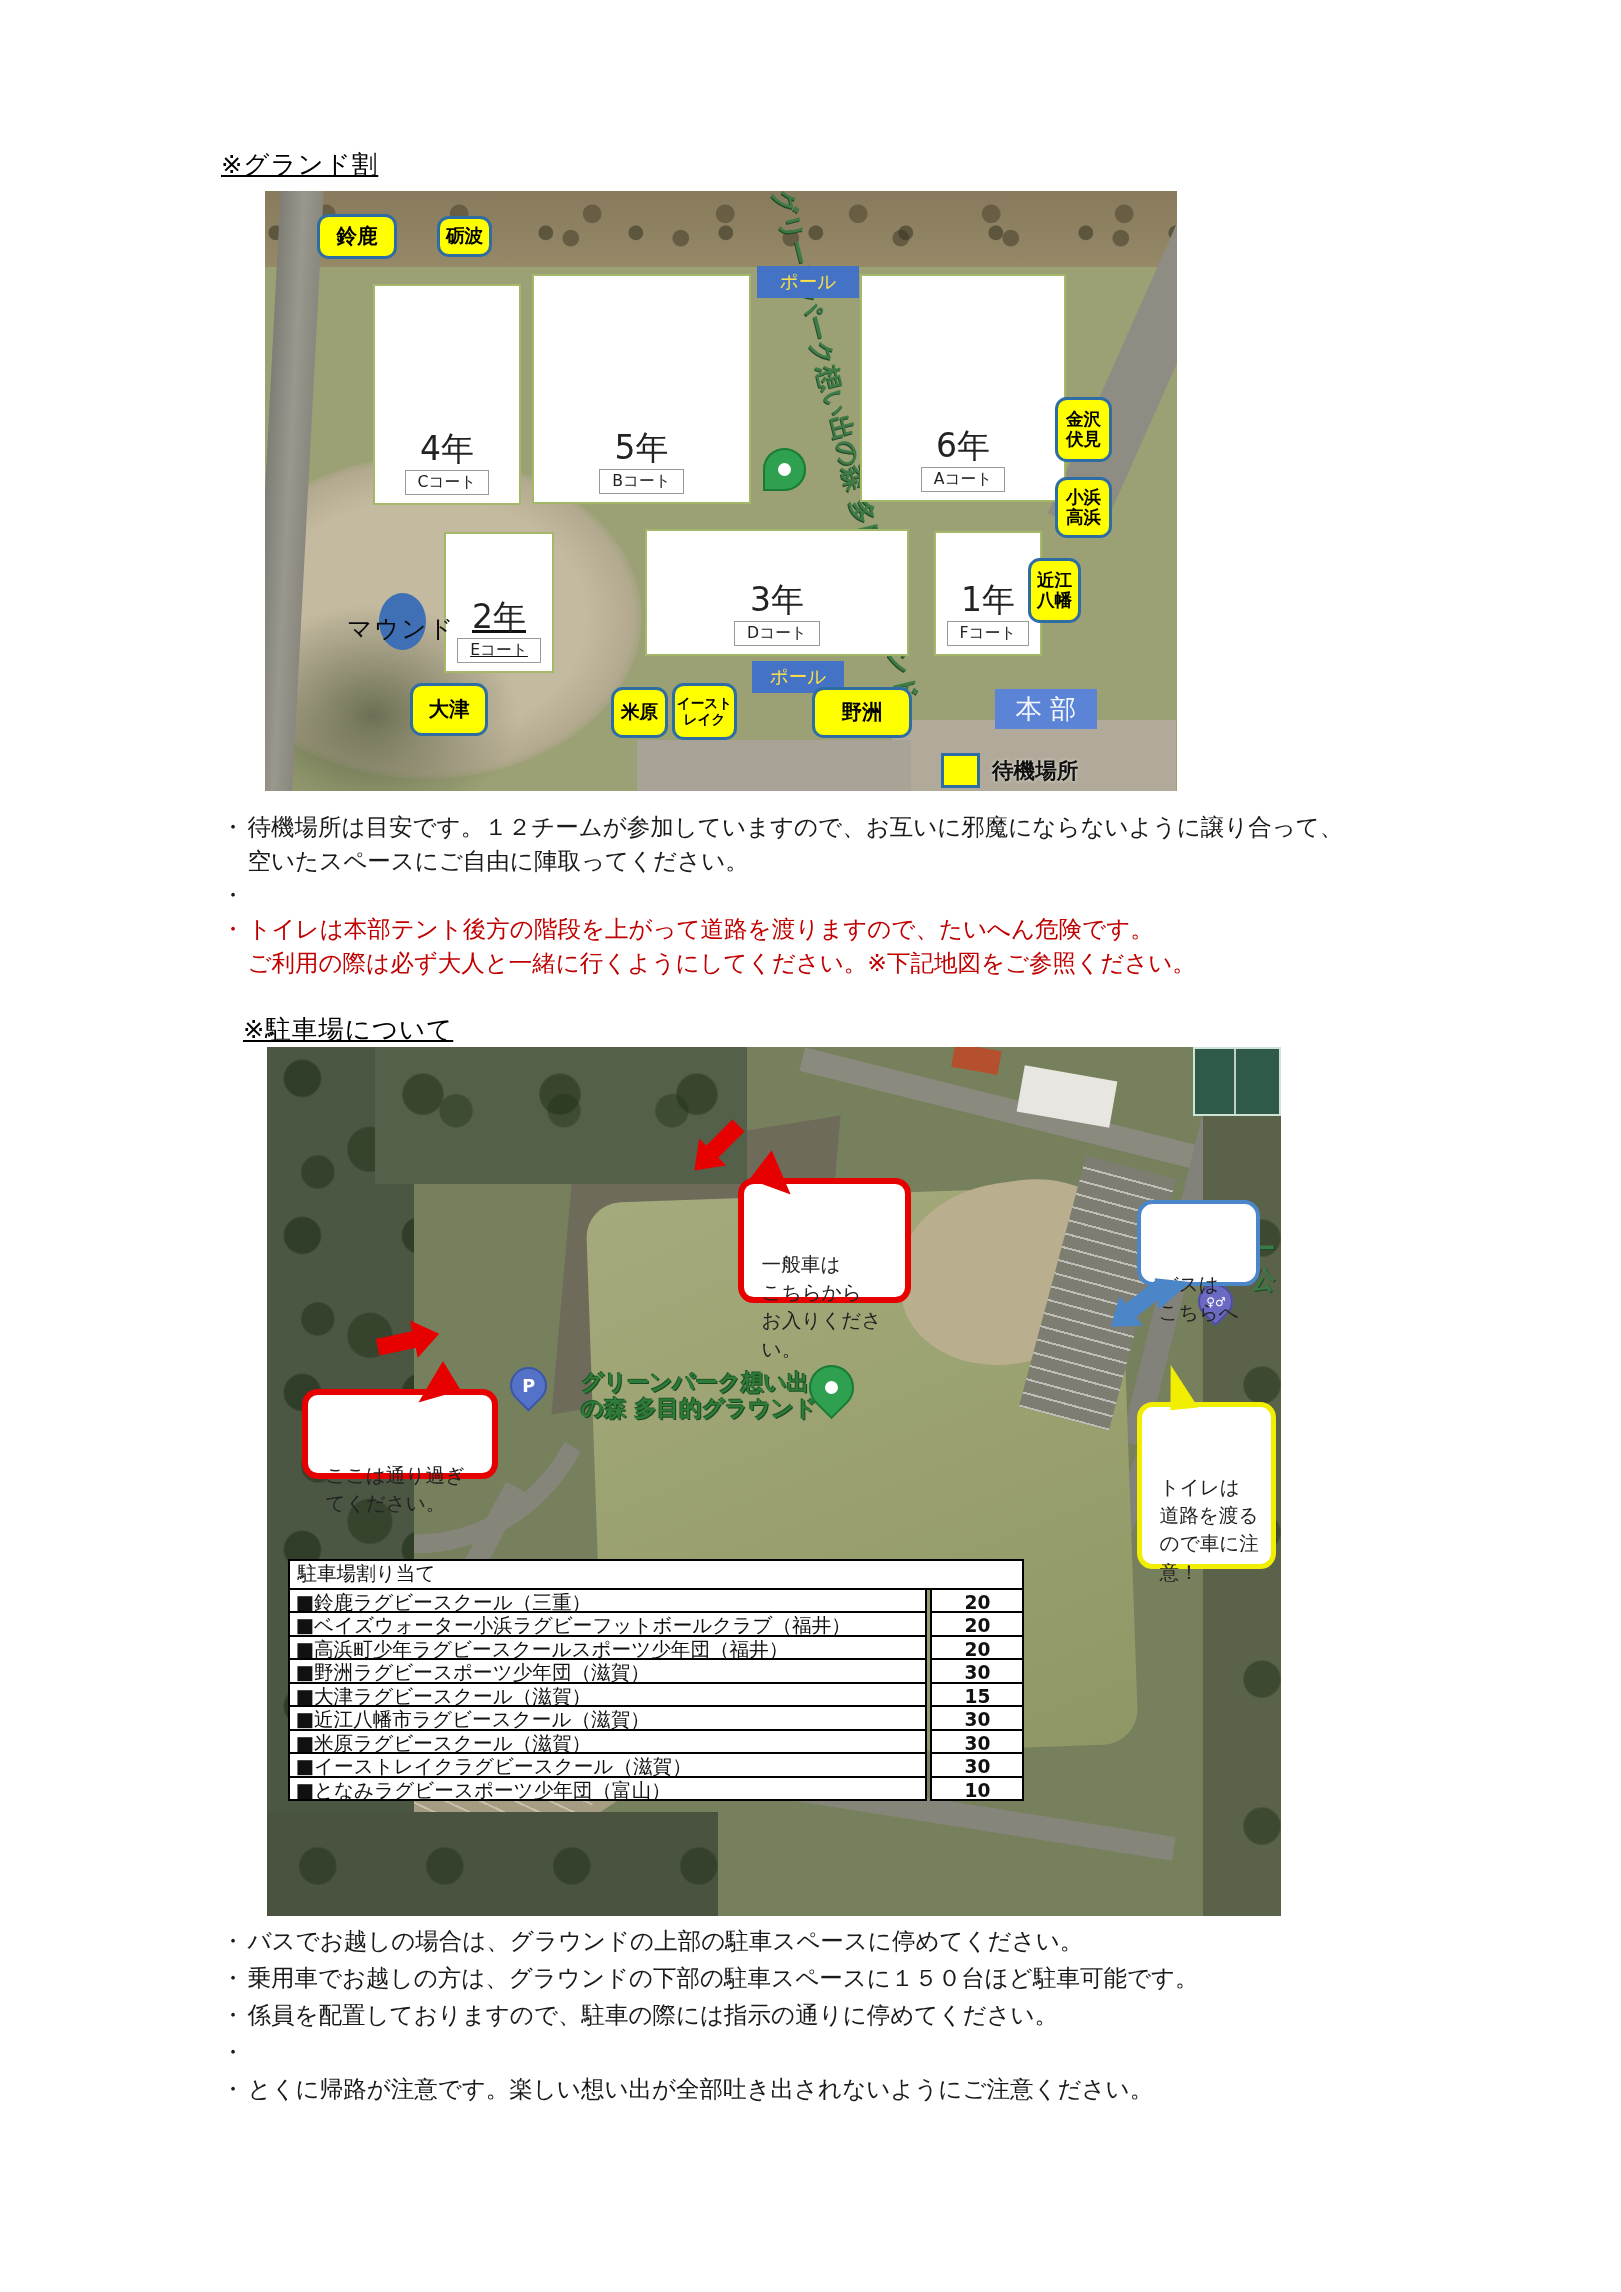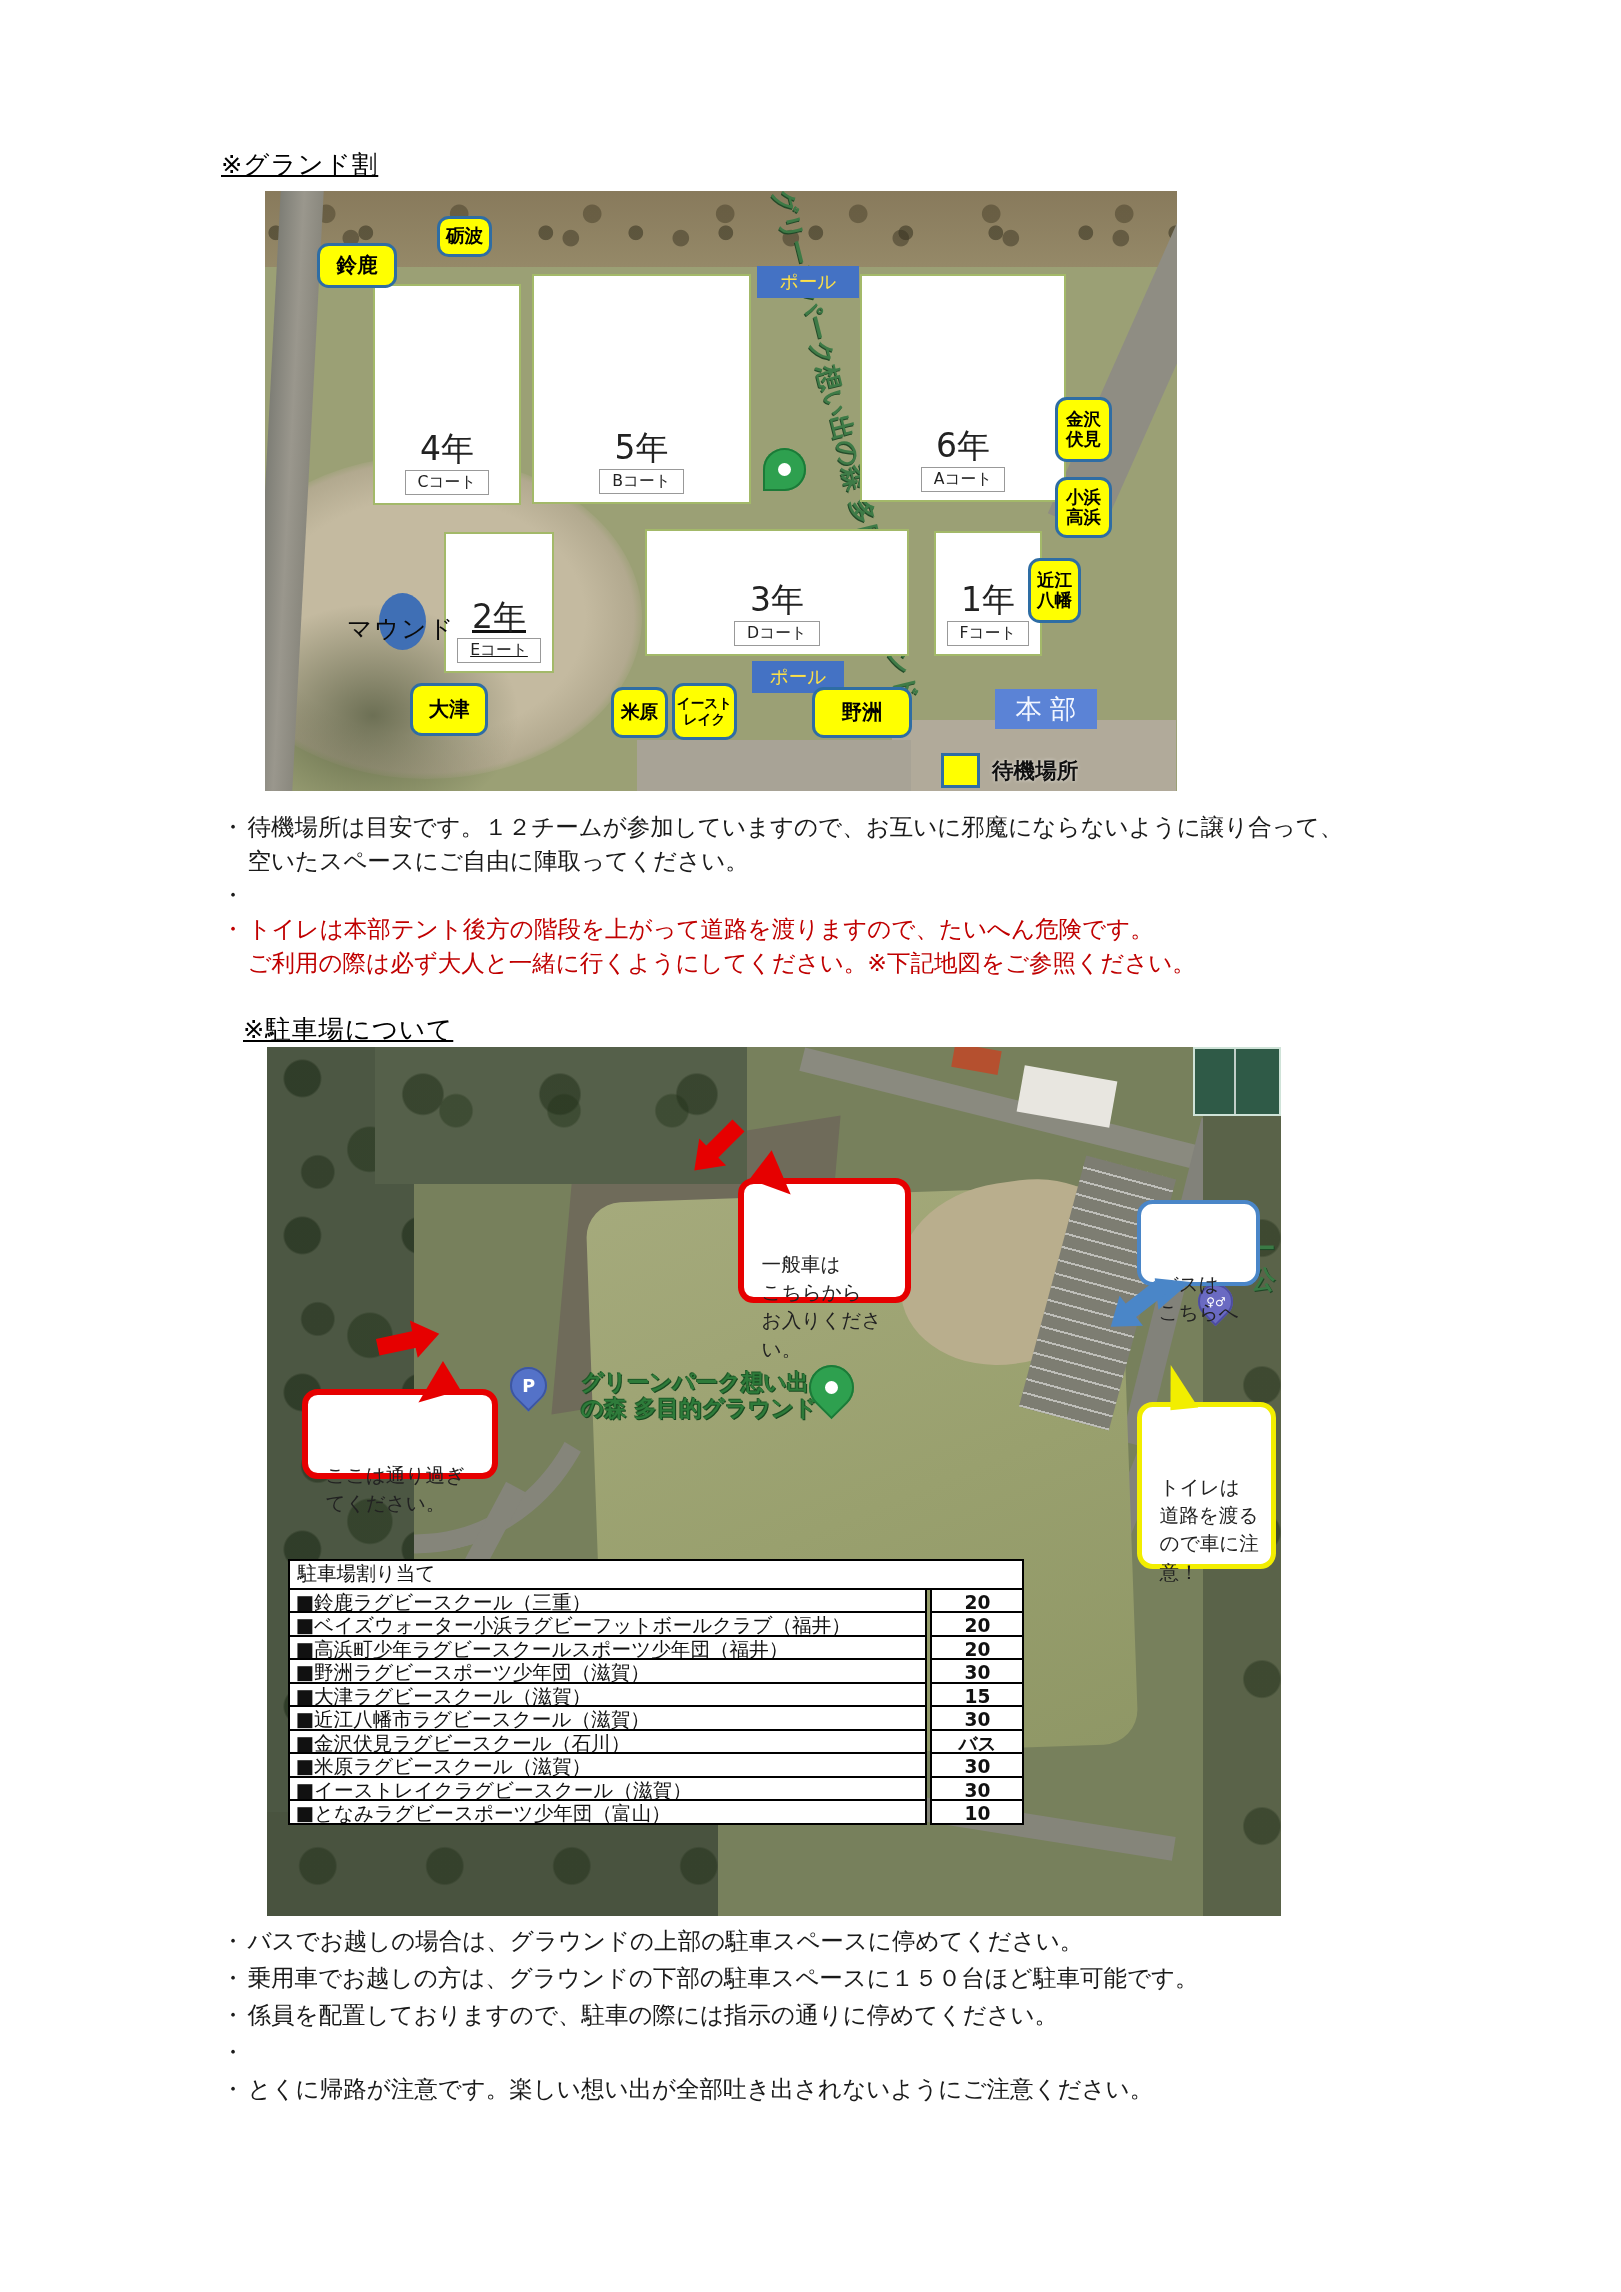--- a/index.html
+++ b/index.html
@@ -199,21 +199,21 @@
     </div>
     <div class="court c1">
       <div class="grade">1年</div>
       <div class="ctag">Fコート</div>
     </div>
 
     <div class="pole" style="left:492px;top:75px;width:102px;">ポール</div>
     <div class="pole" style="left:487px;top:470px;width:92px;">ポール</div>
     <div class="hq" style="left:730px;top:498px;width:94px;">本部</div>
 
-    <div class="tag" style="left:52px;top:22.5px;width:80px;height:45px;font-size:20.6px;margin-top:29px;">鈴鹿</div>
+    <div class="tag" style="left:52px;top:22.5px;width:80px;height:45px;font-size:20.6px;">鈴鹿</div>
     <div class="tag" style="left:172px;top:24.5px;width:55px;height:41px;font-size:18.6px;">砺波</div>
     <div class="tag" style="left:790px;top:206px;width:57px;height:65px;font-size:17.6px;">金沢
 伏見</div>
     <div class="tag" style="left:790px;top:286px;width:57px;height:61px;font-size:17.6px;">小浜
 高浜</div>
     <div class="tag" style="left:763px;top:367px;width:53px;height:65px;font-size:17.6px;">近江
 八幡</div>
     <div class="tag" style="left:145px;top:492px;width:78px;height:53px;font-size:20.6px;">大津</div>
     <div class="tag" style="left:346px;top:496px;width:57px;height:51px;font-size:18.6px;">米原</div>
     <div class="tag" style="left:407px;top:492px;width:65px;height:57px;font-size:13.7px;">イースト
@@ -353,24 +353,20 @@
       </div>
       <div class="prow">
         <div class="pname">■大津ラグビースクール（滋賀）</div>
         <div class="pcount">15</div>
       </div>
       <div class="prow">
         <div class="pname">■近江八幡市ラグビースクール（滋賀）</div>
         <div class="pcount">30</div>
       </div>
       <div class="prow">
-        <div class="pname">■金沢伏見ラグビースクール（石川）</div>
-        <div class="pcount">バス</div>
-      </div>
-      <div class="prow">
         <div class="pname">■米原ラグビースクール（滋賀）</div>
         <div class="pcount">30</div>
       </div>
       <div class="prow">
         <div class="pname">■イーストレイクラグビースクール（滋賀）</div>
         <div class="pcount">30</div>
       </div>
       <div class="prow">
         <div class="pname">■となみラグビースポーツ少年団（富山）</div>
         <div class="pcount">10</div>

